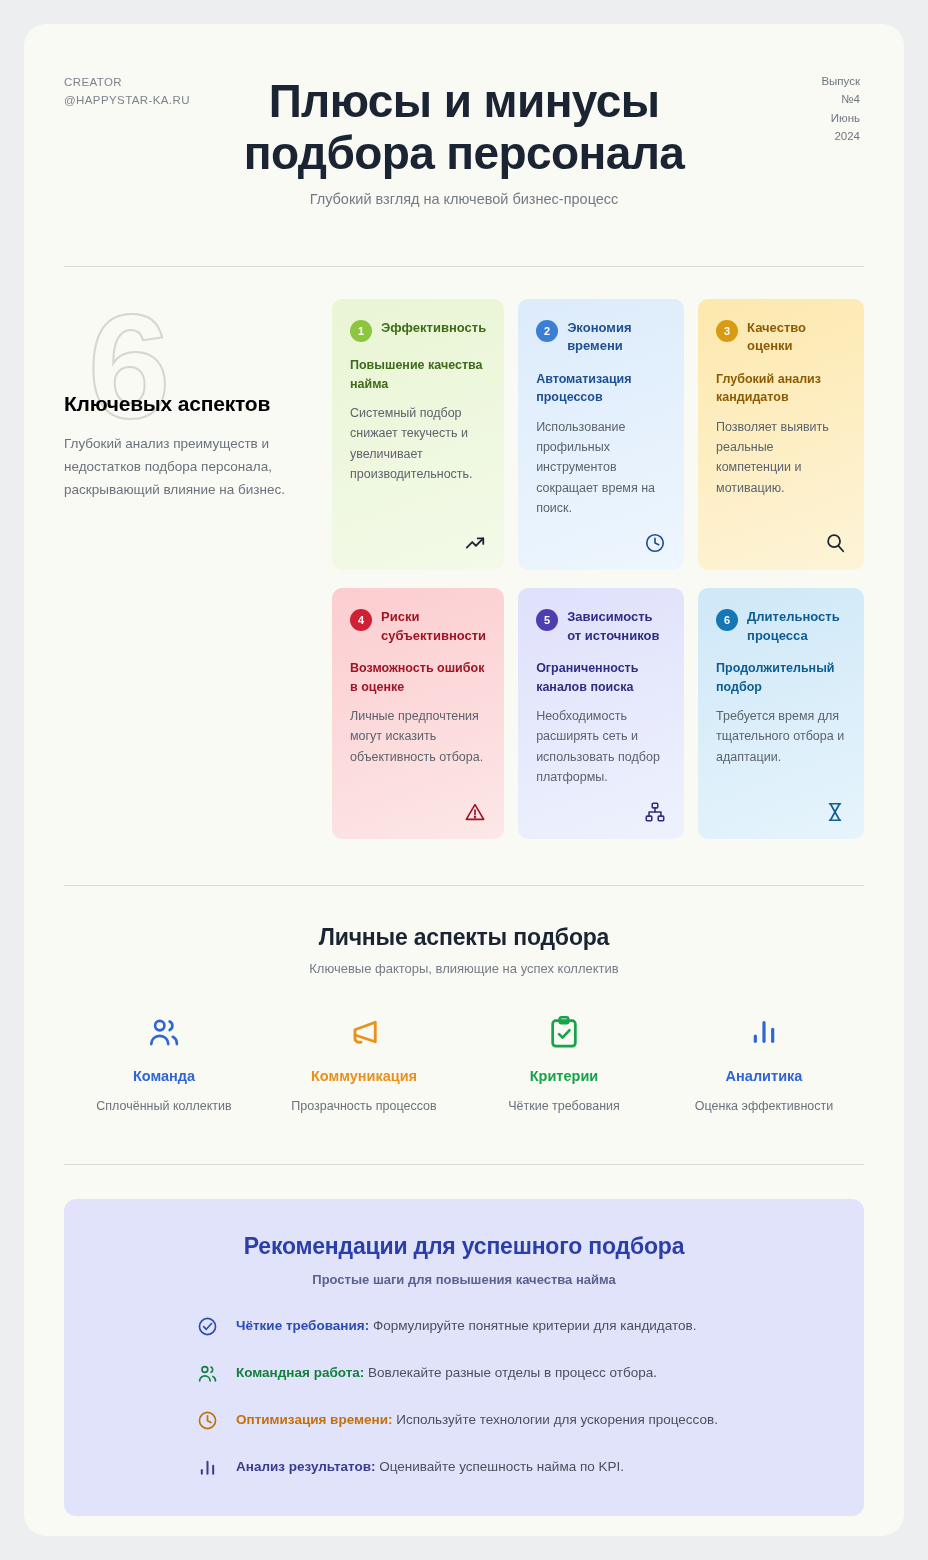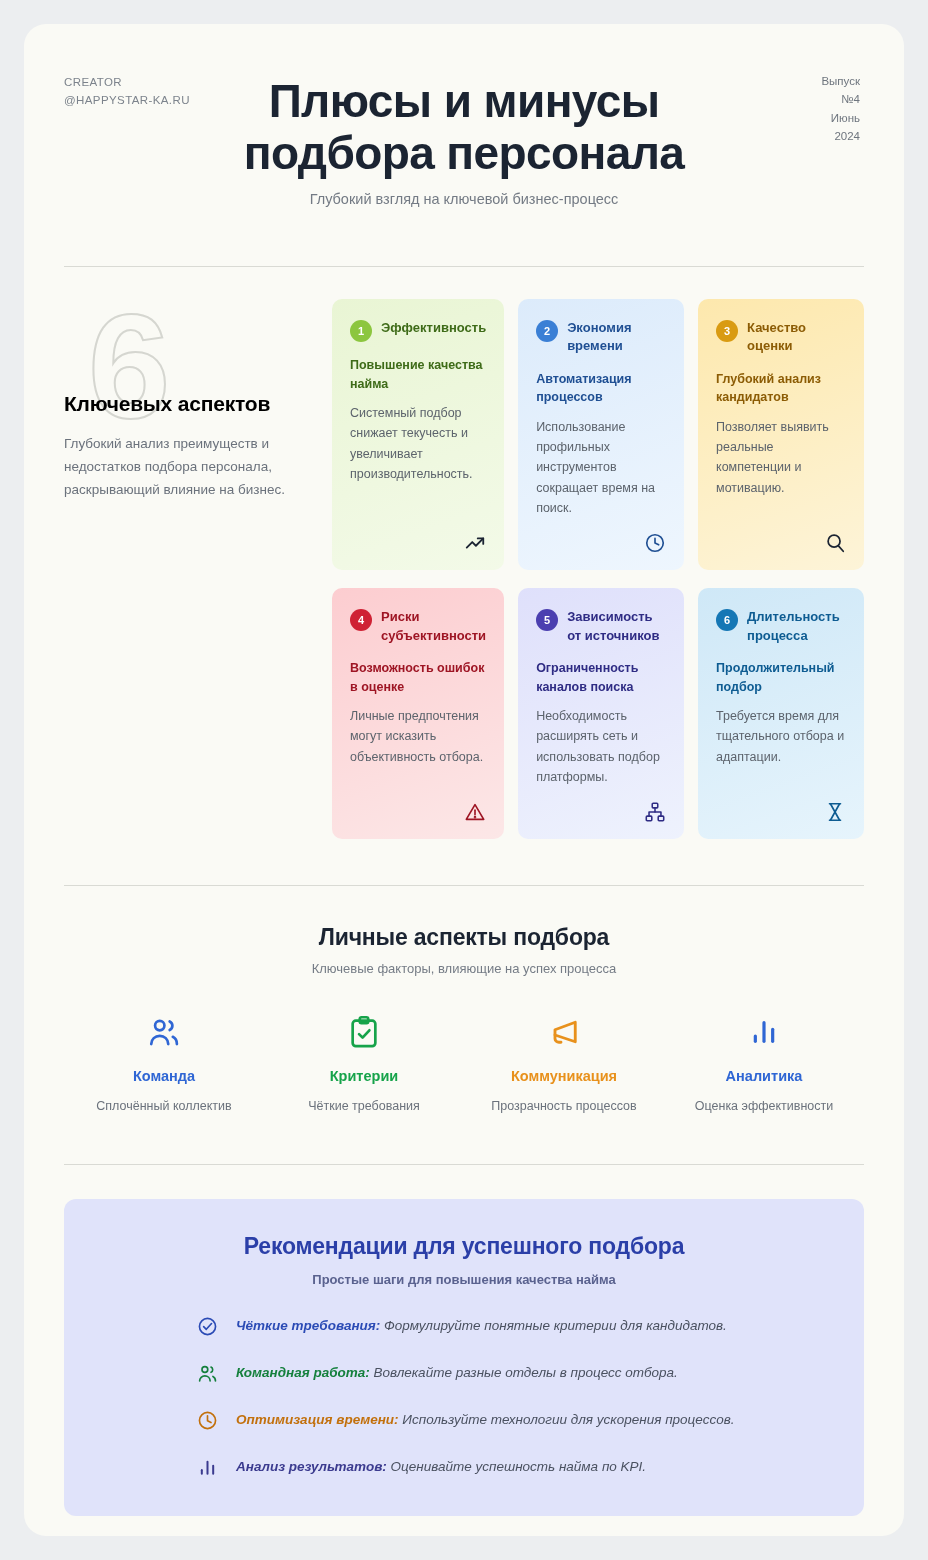--- a/index.html
+++ b/index.html
@@ -256,21 +256,21 @@
   }
   .reco-list { margin-top: 28px; padding-left: 92px; }
   .reco-item {
     display: flex;
     align-items: flex-start;
     gap: 18px;
     margin-bottom: 25px;
   }
   .reco-item:last-child { margin-bottom: 4px; }
   .reco-ic { flex: 0 0 22px; height: 22px; display: flex; align-items: center; justify-content: center; }
-  .reco-text { font-size: 13.5px; line-height: 1.5; color: #4a5160; padding-top: 1px; font-style: italic; }
+  .reco-text { font-size: 13.5px; line-height: 1.5; color: #4a5160; padding-top: 1px; }
   .reco-text b { font-weight: 700; }
   .r-blue b   { color: #2b4bb5; }
   .r-green b  { color: #15803d; }
   .r-orange b { color: #c2700c; }
   .r-indigo b { color: #3b3b8f; }
 </style>
 </head>
 <body>
 
 <div class="poster">
@@ -400,58 +400,58 @@
         </div>
       </div>
 
     </div>
   </div>
 
   <div class="divider d2"></div>
 
   <div class="features-section">
     <div class="section-heading">Личные аспекты подбора</div>
-    <div class="section-sub">Ключевые факторы, влияющие на успех процесса</div>
+    <div class="section-sub">Ключевые факторы, влияющие на успех коллектив</div>
 
     <div class="features">
 
       <div class="feature">
         <div class="feature-icon">
           <svg width="34" height="34" viewBox="0 0 24 24" fill="none" stroke="#2f66d4" stroke-width="1.9" stroke-linecap="round" stroke-linejoin="round">
             <circle cx="9" cy="7.5" r="3.3"></circle>
             <path d="M3 20.5c0-3.4 2.7-5.8 6-5.8s6 2.4 6 5.8"></path>
             <path d="M16 4.6a3.3 3.3 0 0 1 0 6"></path>
             <path d="M18.2 15.4c1.8.9 2.9 2.7 2.9 5.1"></path>
           </svg>
         </div>
         <div class="feature-name f-blue">Команда</div>
         <div class="feature-desc">Сплочённый коллектив</div>
       </div>
 
       <div class="feature">
         <div class="feature-icon">
+          <svg width="36" height="36" viewBox="0 0 24 24" fill="none" stroke="#e8911c" stroke-width="1.9" stroke-linecap="round" stroke-linejoin="round">
+            <path d="M19.5 5.5 L6 10.5 L6 14 L19.5 18.5 Z"></path>
+            <path d="M6 14 L6 16.5 C6 17.8 7.2 18.8 8.6 18.8 L10 18.8"></path>
+          </svg>
+        </div>
+        <div class="feature-name f-orange">Коммуникация</div>
+        <div class="feature-desc">Прозрачность процессов</div>
+      </div>
+
+      <div class="feature">
+        <div class="feature-icon">
           <svg width="34" height="34" viewBox="0 0 24 24" fill="none" stroke="#16a34a" stroke-width="1.9" stroke-linecap="round" stroke-linejoin="round">
             <rect x="4" y="4" width="16" height="18" rx="2.2"></rect>
             <rect x="9" y="1.6" width="6" height="4.2" rx="1.2"></rect>
             <polyline points="8.5,13.5 11,16 15.8,10.8"></polyline>
           </svg>
         </div>
         <div class="feature-name f-green">Критерии</div>
         <div class="feature-desc">Чёткие требования</div>
-      </div>
-
-      <div class="feature">
-        <div class="feature-icon">
-          <svg width="36" height="36" viewBox="0 0 24 24" fill="none" stroke="#e8911c" stroke-width="1.9" stroke-linecap="round" stroke-linejoin="round">
-            <path d="M19.5 5.5 L6 10.5 L6 14 L19.5 18.5 Z"></path>
-            <path d="M6 14 L6 16.5 C6 17.8 7.2 18.8 8.6 18.8 L10 18.8"></path>
-          </svg>
-        </div>
-        <div class="feature-name f-orange">Коммуникация</div>
-        <div class="feature-desc">Прозрачность процессов</div>
       </div>
 
       <div class="feature">
         <div class="feature-icon">
           <svg width="32" height="32" viewBox="0 0 24 24" fill="none" stroke="#2f66d4" stroke-width="2.4" stroke-linecap="round">
             <line x1="5.5" y1="15" x2="5.5" y2="19"></line>
             <line x1="12" y1="5" x2="12" y2="19"></line>
             <line x1="18.5" y1="10" x2="18.5" y2="19"></line>
           </svg>
         </div>

